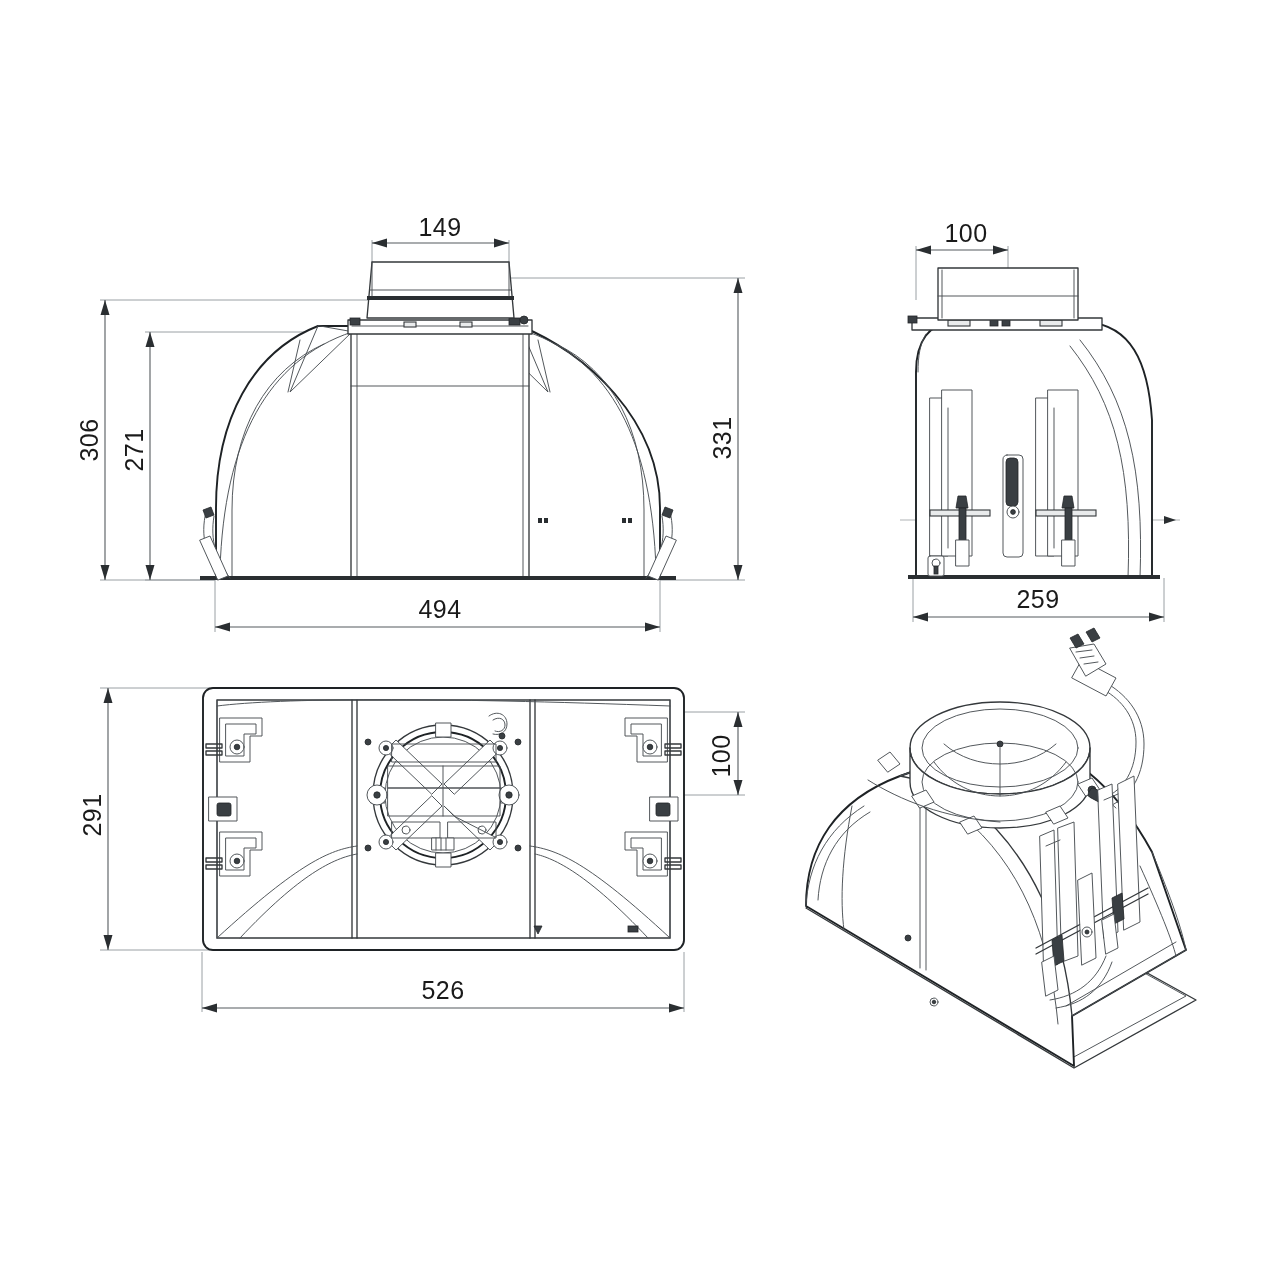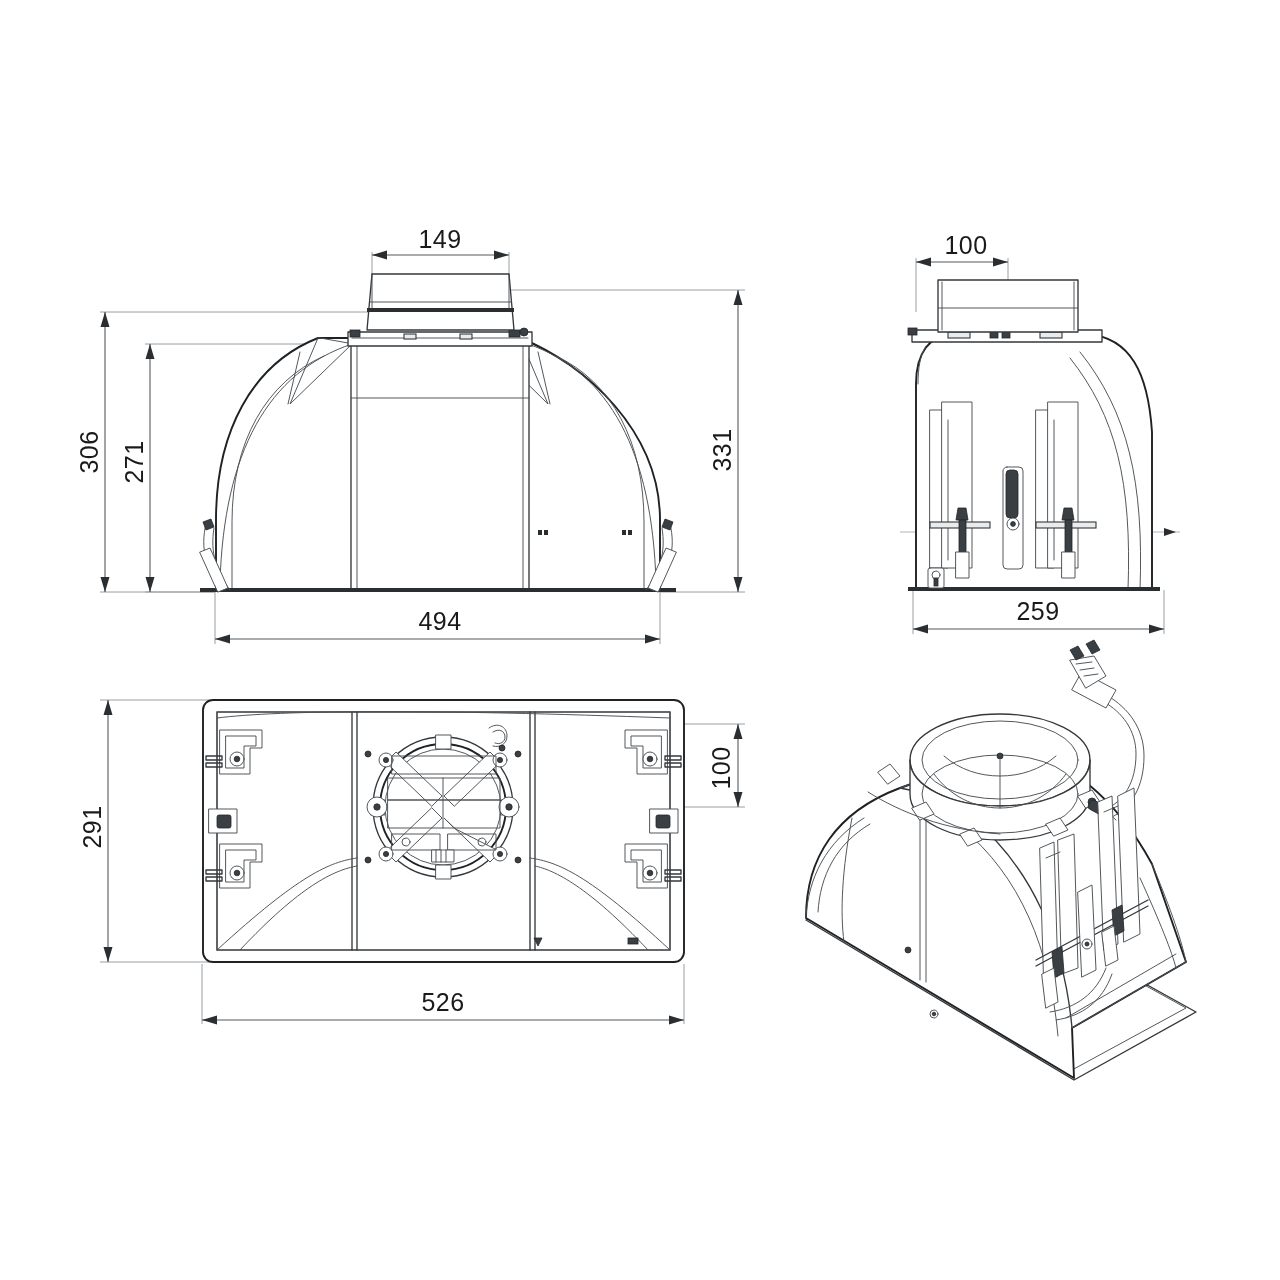--- a/index.html
+++ b/index.html
@@ -3,21 +3,21 @@
 <meta charset="utf-8">
 <title>Technical Drawing</title>
 <style>
   html,body{margin:0;padding:0;background:#ffffff;}
   body{
     width:1280px;height:1280px;
     font-family:"Liberation Sans", sans-serif;
     overflow:hidden;
     position:relative;
   }
-  #sheet{position:absolute;left:0;top:12px;width:1280px;height:1080px;border-radius:29px;}
+  #sheet{position:absolute;left:0;top:0;width:1280px;height:1080px;border-radius:29px;}
   svg{display:block;}
   text{font-family:"Liberation Sans", sans-serif; fill:#1a1a1a;}
   .dimtext{font-size:25px; letter-spacing:0.5px;}
   .dimline{stroke:#555a5e;stroke-width:1.1;fill:none;}
   .extline{stroke:#9aa0a4;stroke-width:1;fill:none;}
   .outline{stroke:#1e2225;stroke-width:1.9;fill:none;stroke-linejoin:round;stroke-linecap:round;}
   .outline-f{stroke:#1e2225;stroke-width:1.9;fill:#ffffff;stroke-linejoin:round;stroke-linecap:round;}
   .med{stroke:#34383b;stroke-width:1.35;fill:none;stroke-linejoin:round;stroke-linecap:round;}
   .med-f{stroke:#34383b;stroke-width:1.35;fill:#ffffff;stroke-linejoin:round;stroke-linecap:round;}
   .thin{stroke:#4a4f53;stroke-width:0.95;fill:none;stroke-linejoin:round;stroke-linecap:round;}

